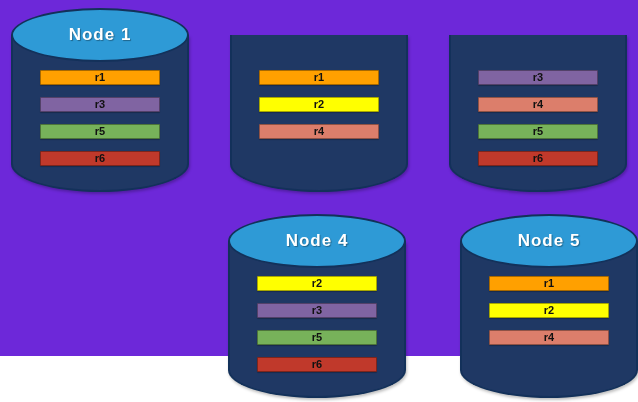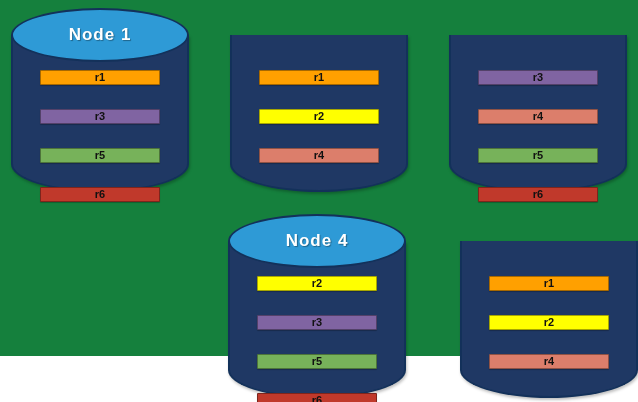--- a/index.html
+++ b/index.html
@@ -7,21 +7,21 @@
   body {
     font-family: "Liberation Sans", sans-serif;
     width: 638px;
     height: 402px;
     overflow: hidden;
   }
   .canvas {
     position: relative;
     width: 638px;
     height: 356px;
-    background: #15803d;
+    background: #6d28d9;
   }
   .row {
     display: flex;
   }
   .row-top {
     justify-content: space-between;
     padding: 8px 11px 0 11px;
   }
   .row-bottom {
     justify-content: flex-end;
@@ -67,21 +67,21 @@
     white-space: pre;
   }
   .bars {
     position: absolute;
     top: 62px;
     left: 50%;
     transform: translateX(-50%);
     width: 120px;
     display: flex;
     flex-direction: column;
-    gap: 24px;
+    gap: 12px;
     z-index: 3;
   }
   .bar {
     height: 15px;
     border: 1px solid rgba(0,0,0,0.35);
     border-radius: 1px;
     display: flex;
     align-items: center;
     justify-content: center;
     box-shadow: 0 1px 1px rgba(0,0,0,0.25);
@@ -166,20 +166,23 @@
           <div class="bar" style="background: rgb(119, 178, 90);">
             <span>r5</span>
           </div>
           <div class="bar" style="background: rgb(192, 57, 43);">
             <span>r6</span>
           </div>
         </div>
   </div>
       <div class="cyl">
     <div class="cyl-body" style="background: rgb(31, 56, 100); border-color: rgb(19, 49, 90);"></div>
+    <div class="cyl-top" style="background: rgb(46, 154, 214); border-color: rgb(19, 49, 90);">
+      <span class="cyl-title">Node 5</span>
+    </div>
     <div class="bars">
           <div class="bar" style="background: rgb(255, 160, 0);">
             <span>r1</span>
           </div>
           <div class="bar" style="background: rgb(255, 255, 0);">
             <span>r2</span>
           </div>
           <div class="bar" style="background: rgb(220, 126, 107);">
             <span>r4</span>
           </div>

